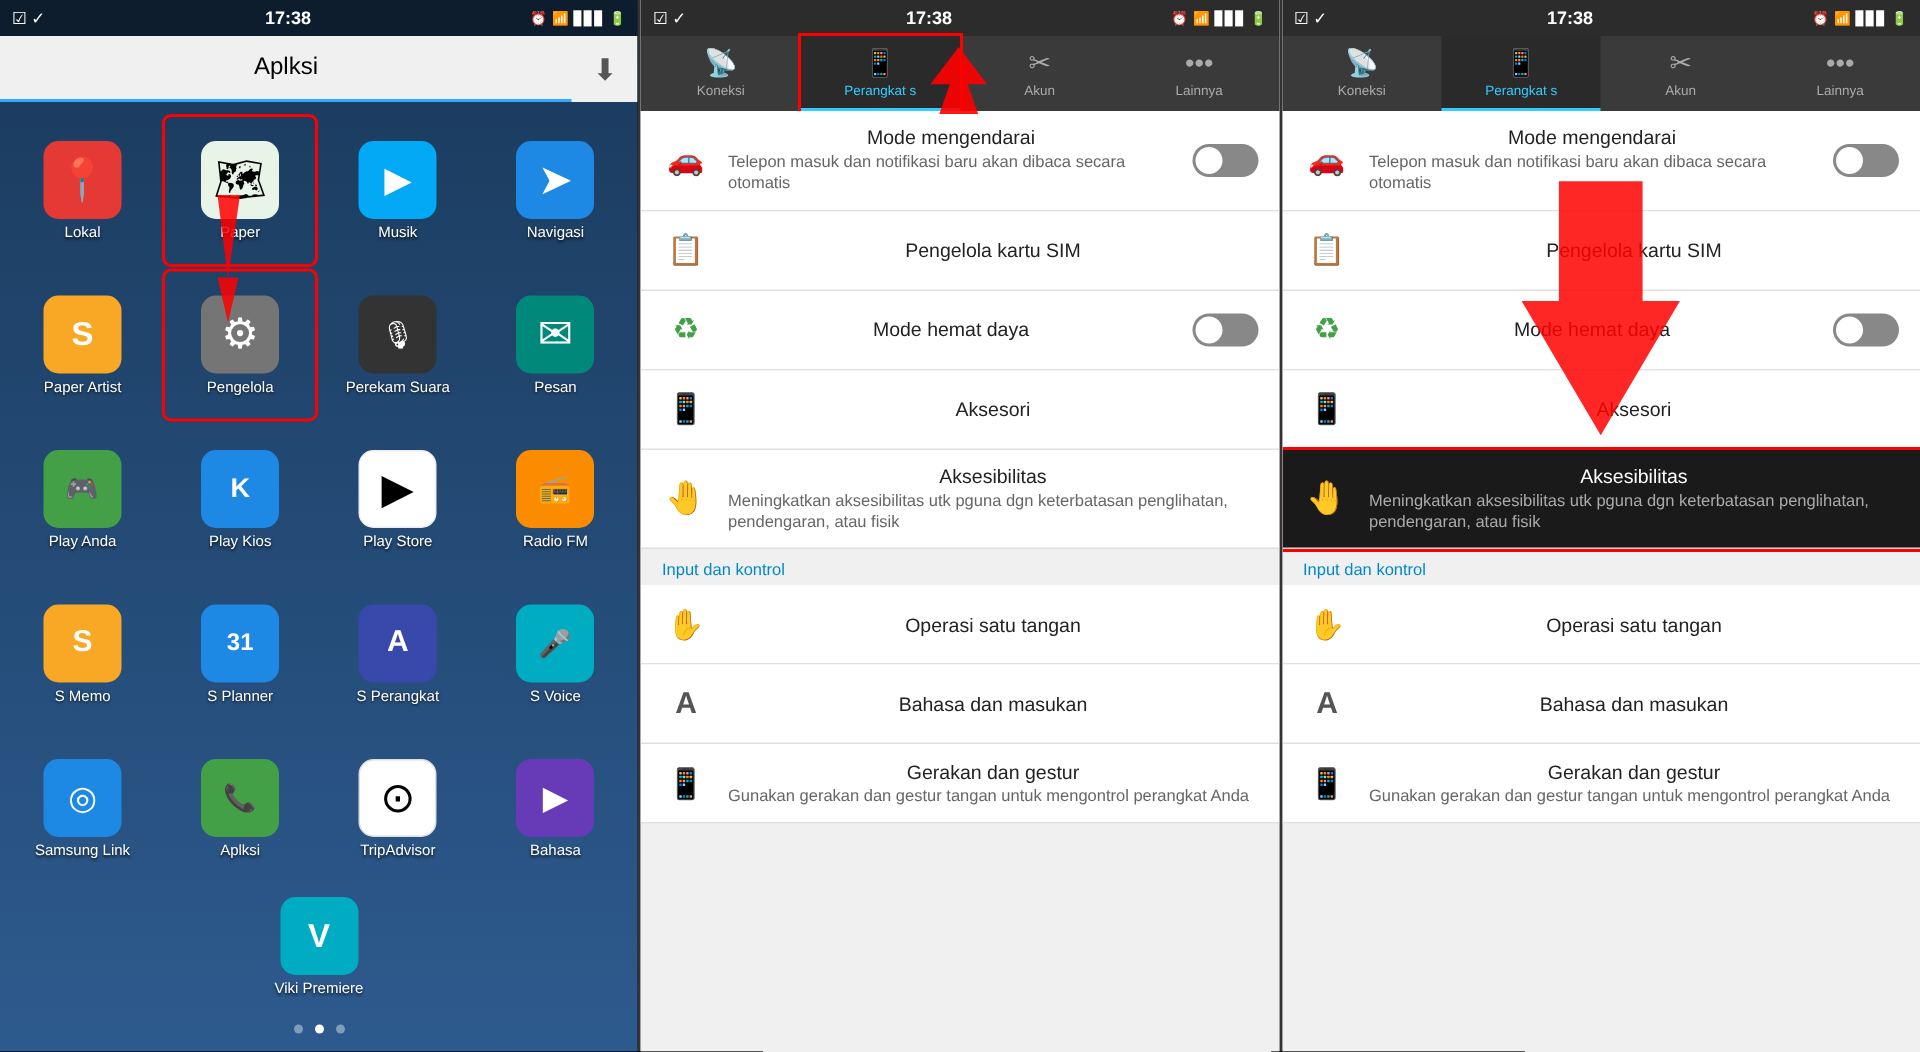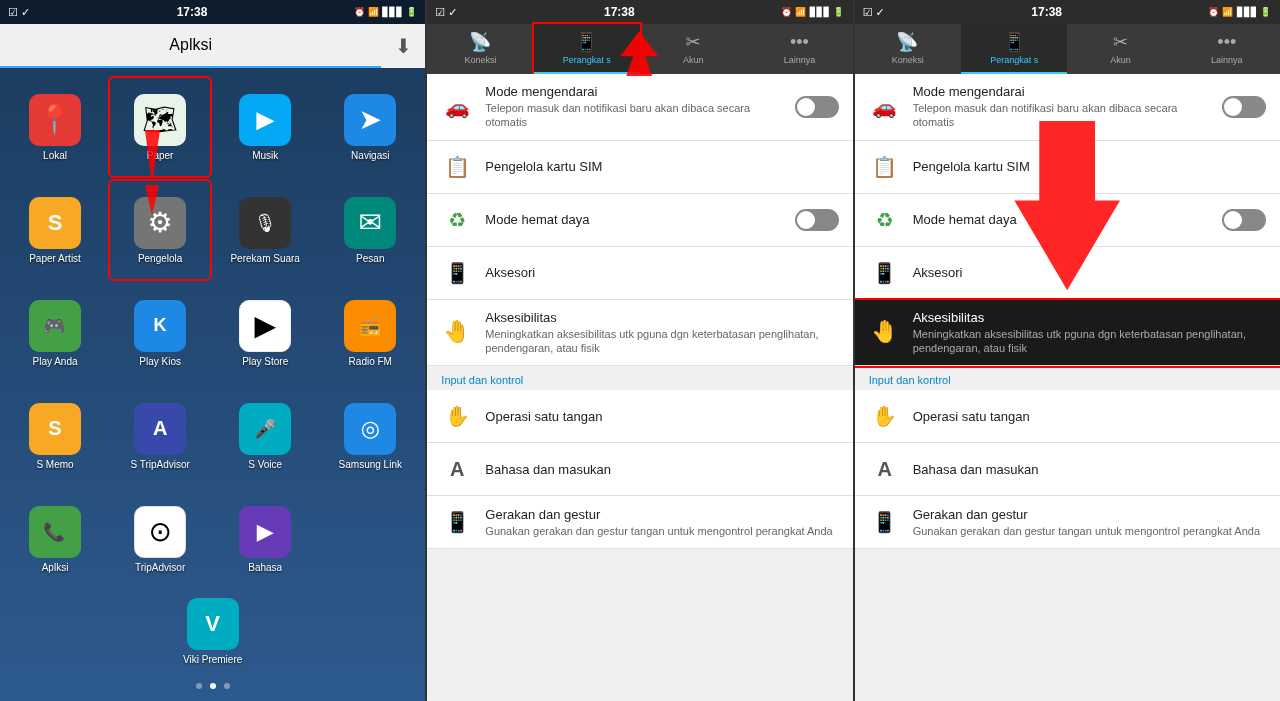--- a/index.html
+++ b/index.html
@@ -164,21 +164,21 @@
     .settings-item-icon {
       width: 32px;
       height: 32px;
       display: flex;
       align-items: center;
       justify-content: center;
       font-size: 20px;
       flex-shrink: 0;
     }
     .settings-item-text { flex: 1; }
-    .settings-item-title { font-size: 13px; color: #222; font-weight: 500; }
+    .settings-item-title { font-size: 13px; color: #222; font-weight: 500; text-align: center; }
     .settings-item-desc { font-size: 11px; color: #666; margin-top: 2px; line-height: 1.3; }
     .settings-toggle {
       width: 44px;
       height: 22px;
       border-radius: 11px;
       background: #888;
       display: flex;
       align-items: center;
       padding: 2px;
       flex-shrink: 0;
@@ -319,22 +319,26 @@
     <div class="app-item">
       <div class="app-icon bg-orange" style="color:#fff; font-size:18px;">📻</div>
       <span class="app-label">Radio FM</span>
     </div>
 
     <div class="app-item">
       <div class="app-icon bg-yellow" style="color:#fff; font-weight:bold; font-size:20px;">S</div>
       <span class="app-label">S Memo</span>
     </div>
     <div class="app-item">
+      <div class="app-icon bg-blue" style="color:#fff; font-weight:bold; font-size:16px;">31</div>
+      <span class="app-label">S Planner</span>
+    </div>
+    <div class="app-item">
       <div class="app-icon bg-indigo" style="color:#fff; font-weight:bold; font-size:20px;">A</div>
-      <span class="app-label">S TripAdvisor</span>
+      <span class="app-label">S Perangkat</span>
     </div>
     <div class="app-item">
       <div class="app-icon bg-cyan" style="color:#fff; font-size:18px;">🎤</div>
       <span class="app-label">S Voice</span>
     </div>
 
     <div class="app-item">
       <div class="app-icon bg-blue" style="color:#fff; font-size:22px;">◎</div>
       <span class="app-label">Samsung Link</span>
     </div>

